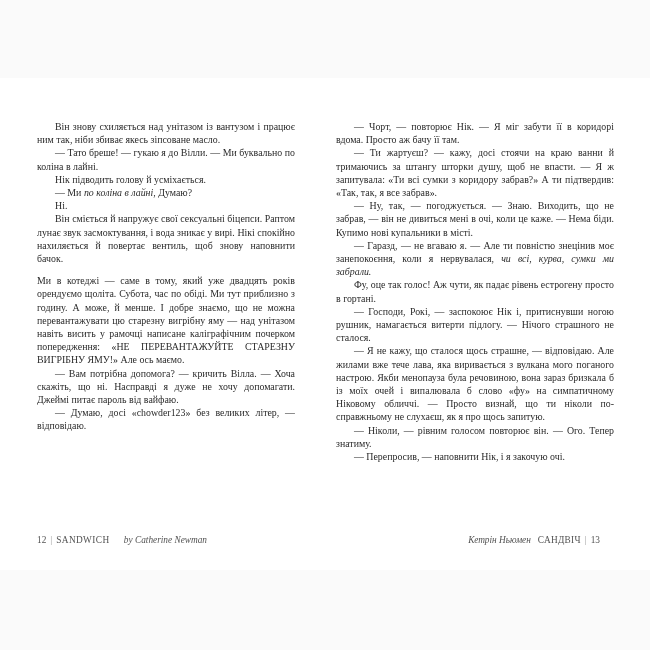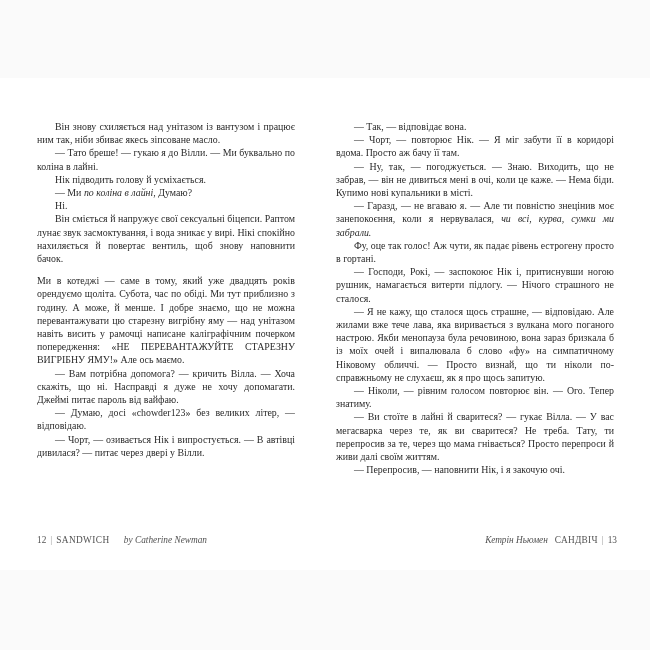--- a/index.html
+++ b/index.html
@@ -28,21 +28,21 @@
   #col-right { left:336px; width:278px; }
   p.para { margin:0; padding:0; }
   p.indent { text-indent:18px; }
   p.section-gap { margin-top:9px; }
   em { font-style:italic; }
   .footer {
     position:absolute; top:457px; height:14px;
     font-size:9.3px; color:#525252; white-space:nowrap;
   }
   #footer-left { left:37px; }
-  #footer-right { right:33px; text-align:left; }
+  #footer-right { right:50px; text-align:left; }
   .footer .bar { color:#9a9a9a; padding:0 4px; font-size:9.5px; }
   .footer .book-title { letter-spacing:0.4px; }
   .footer .title-cy { letter-spacing:0.3px; padding-left:6px; }
   .footer em { padding-right:1px;padding-left:12px; }
 </style>
 </head>
 <body>
 
 <div class="reader">
   <div class="band band-top"></div>
@@ -51,32 +51,30 @@
     <div class="column" id="col-left">
         <p class="para indent"><span>Він знову схиляється над унітазом із вантузом і працює ним так, ніби збиває якесь зіпсоване масло.</span></p>
         <p class="para indent"><span>— Тато бреше! — гукаю я до Вілли. — Ми буквально по коліна в лайні.</span></p>
         <p class="para indent"><span>Нік підводить голову й усміхається.</span></p>
         <p class="para indent"><span>— Ми </span><em>по коліна в лайні</em><span>, Думаю?</span></p>
         <p class="para indent"><span>Ні.</span></p>
         <p class="para indent"><span>Він сміється й напружує свої сексуальні біцепси. Раптом лунає звук засмоктування, і вода зникає у вирі. Нікі спокійно нахиляється й повертає вентиль, щоб знову наповнити бачок.</span></p>
         <p class="para section-gap"><span>Ми в котеджі — саме в тому, який уже двадцять років орендуємо щоліта. Субота, час по обіді. Ми тут приблизно з годину. А може, й менше. І добре знаємо, що не можна перевантажувати цю старезну вигрібну яму — над унітазом навіть висить у рамочці написане каліграфічним почерком попередження: «НЕ ПЕРЕВАНТАЖУЙТЕ СТАРЕЗНУ ВИГРІБНУ ЯМУ!» Але ось маємо.</span></p>
         <p class="para indent"><span>— Вам потрібна допомога? — кричить Вілла. — Хоча скажіть, що ні. Насправді я дуже не хочу допомагати. Джеймі питає пароль від вайфаю.</span></p>
         <p class="para indent"><span>— Думаю, досі «chowder123» без великих літер, — відповідаю.</span></p>
-        <p class="para indent"><span>— Чорт, — озивається Нік і випростується. — В автівці дивилася? — питає через двері у Вілли.</span></p>
       </div>
     <div class="column" id="col-right">
-        <p class="para indent"><span>— Так, — відповідає вона.</span></p>
         <p class="para indent"><span>— Чорт, — повторює Нік. — Я міг забути її в коридорі вдома. Просто аж бачу її там.</span></p>
+        <p class="para indent"><span>— Ти жартуєш? — кажу, досі стоячи на краю ванни й тримаючись за штангу шторки душу, щоб не впасти. — Я ж запитувала: «Ти всі сумки з коридору забрав?» А ти підтвердив: «Так, так, я все забрав».</span></p>
         <p class="para indent"><span>— Ну, так, — погоджується. — Знаю. Виходить, що не забрав, — він не дивиться мені в очі, коли це каже. — Нема біди. Купимо нові купальники в місті.</span></p>
         <p class="para indent"><span>— Гаразд, — не вгаваю я. — Але ти повністю знецінив моє занепокоєння, коли я нервувалася, </span><em>чи всі, курва, сумки ми забрали.</em></p>
         <p class="para indent"><span>Фу, оце так голос! Аж чути, як падає рівень естрогену просто в гортані.</span></p>
         <p class="para indent"><span>— Господи, Рокі, — заспокоює Нік і, притиснувши ногою рушник, намагається витерти підлогу. — Нічого страшного не сталося.</span></p>
         <p class="para indent"><span>— Я не кажу, що сталося щось страшне, — відповідаю. Але жилами вже тече лава, яка виривається з вулкана мого поганого настрою. Якби менопауза була речовиною, вона зараз бризкала б із моїх очей і випалювала б слово «фу» на симпатичному Ніковому обличчі. — Просто визнай, що ти ніколи по-справжньому не слухаєш, як я про щось запитую.</span></p>
         <p class="para indent"><span>— Ніколи, — рівним голосом повторює він. — Ого. Тепер знатиму.</span></p>
-        <p class="para indent"><span>— Ви стоїте в лайні й сваритеся? — гукає Вілла. — У вас мегасварка через те, як ви сваритеся? Не треба. Тату, ти перепросив за те, через що мама гнівається? Просто перепроси й живи далі своїм життям.</span></p>
         <p class="para indent"><span>— Перепросив, — наповнити Нік, і я закочую очі.</span></p>
       </div>
 
     <div class="footer" id="footer-left">
       <span>12</span><span class="bar">|</span><span class="book-title">SANDWICH</span>&nbsp;<em>by Catherine Newman</em>
     </div>
 
     <div class="footer" id="footer-right">
       <em>Кетрін Ньюмен</em><span class="title-cy">САНДВІЧ</span><span class="bar">|</span><span>13</span>
     </div>

